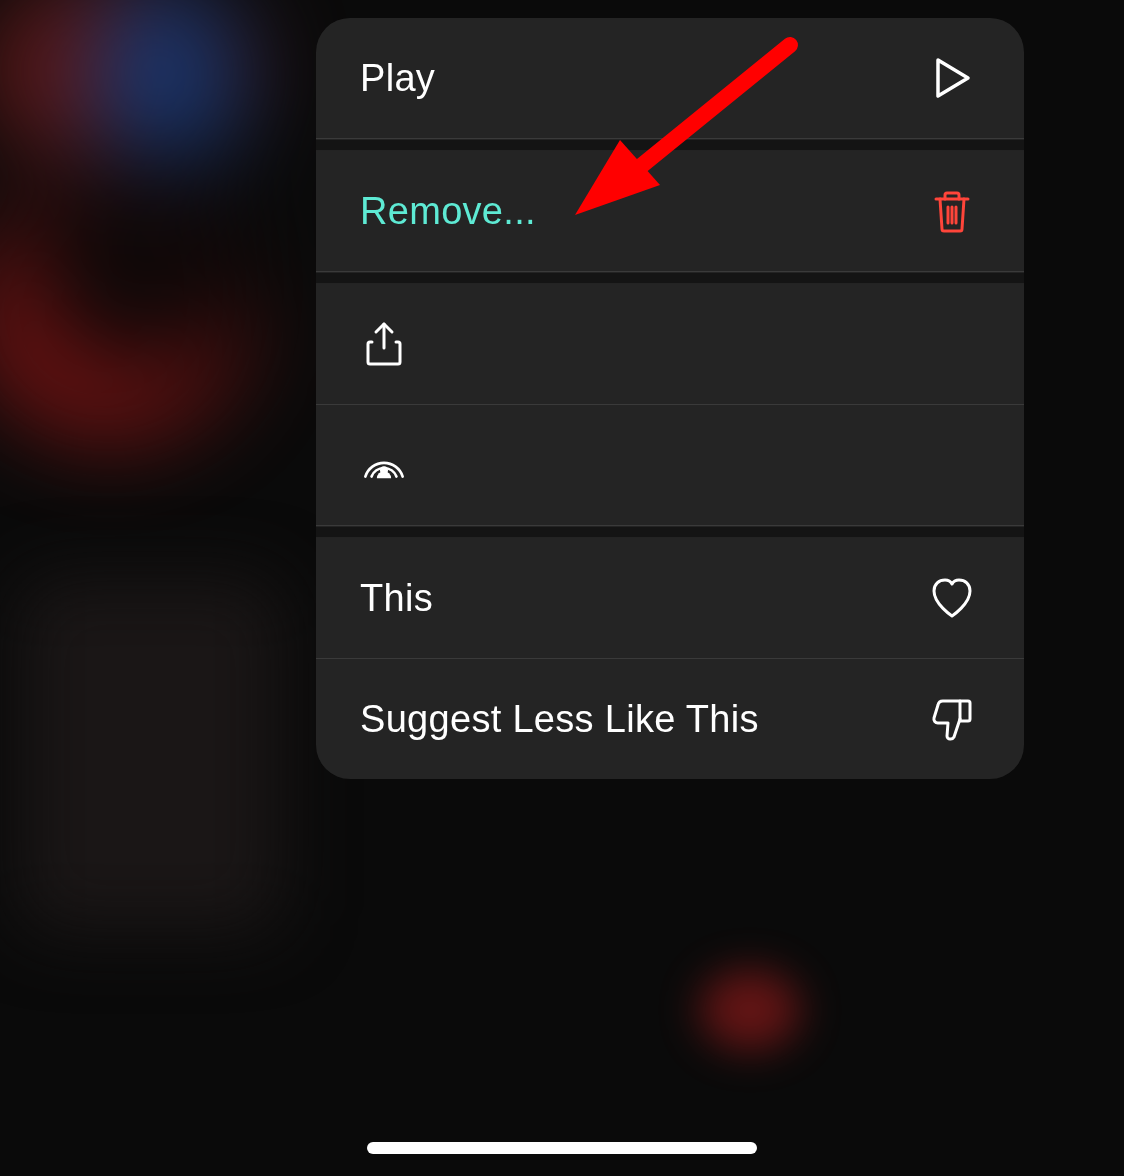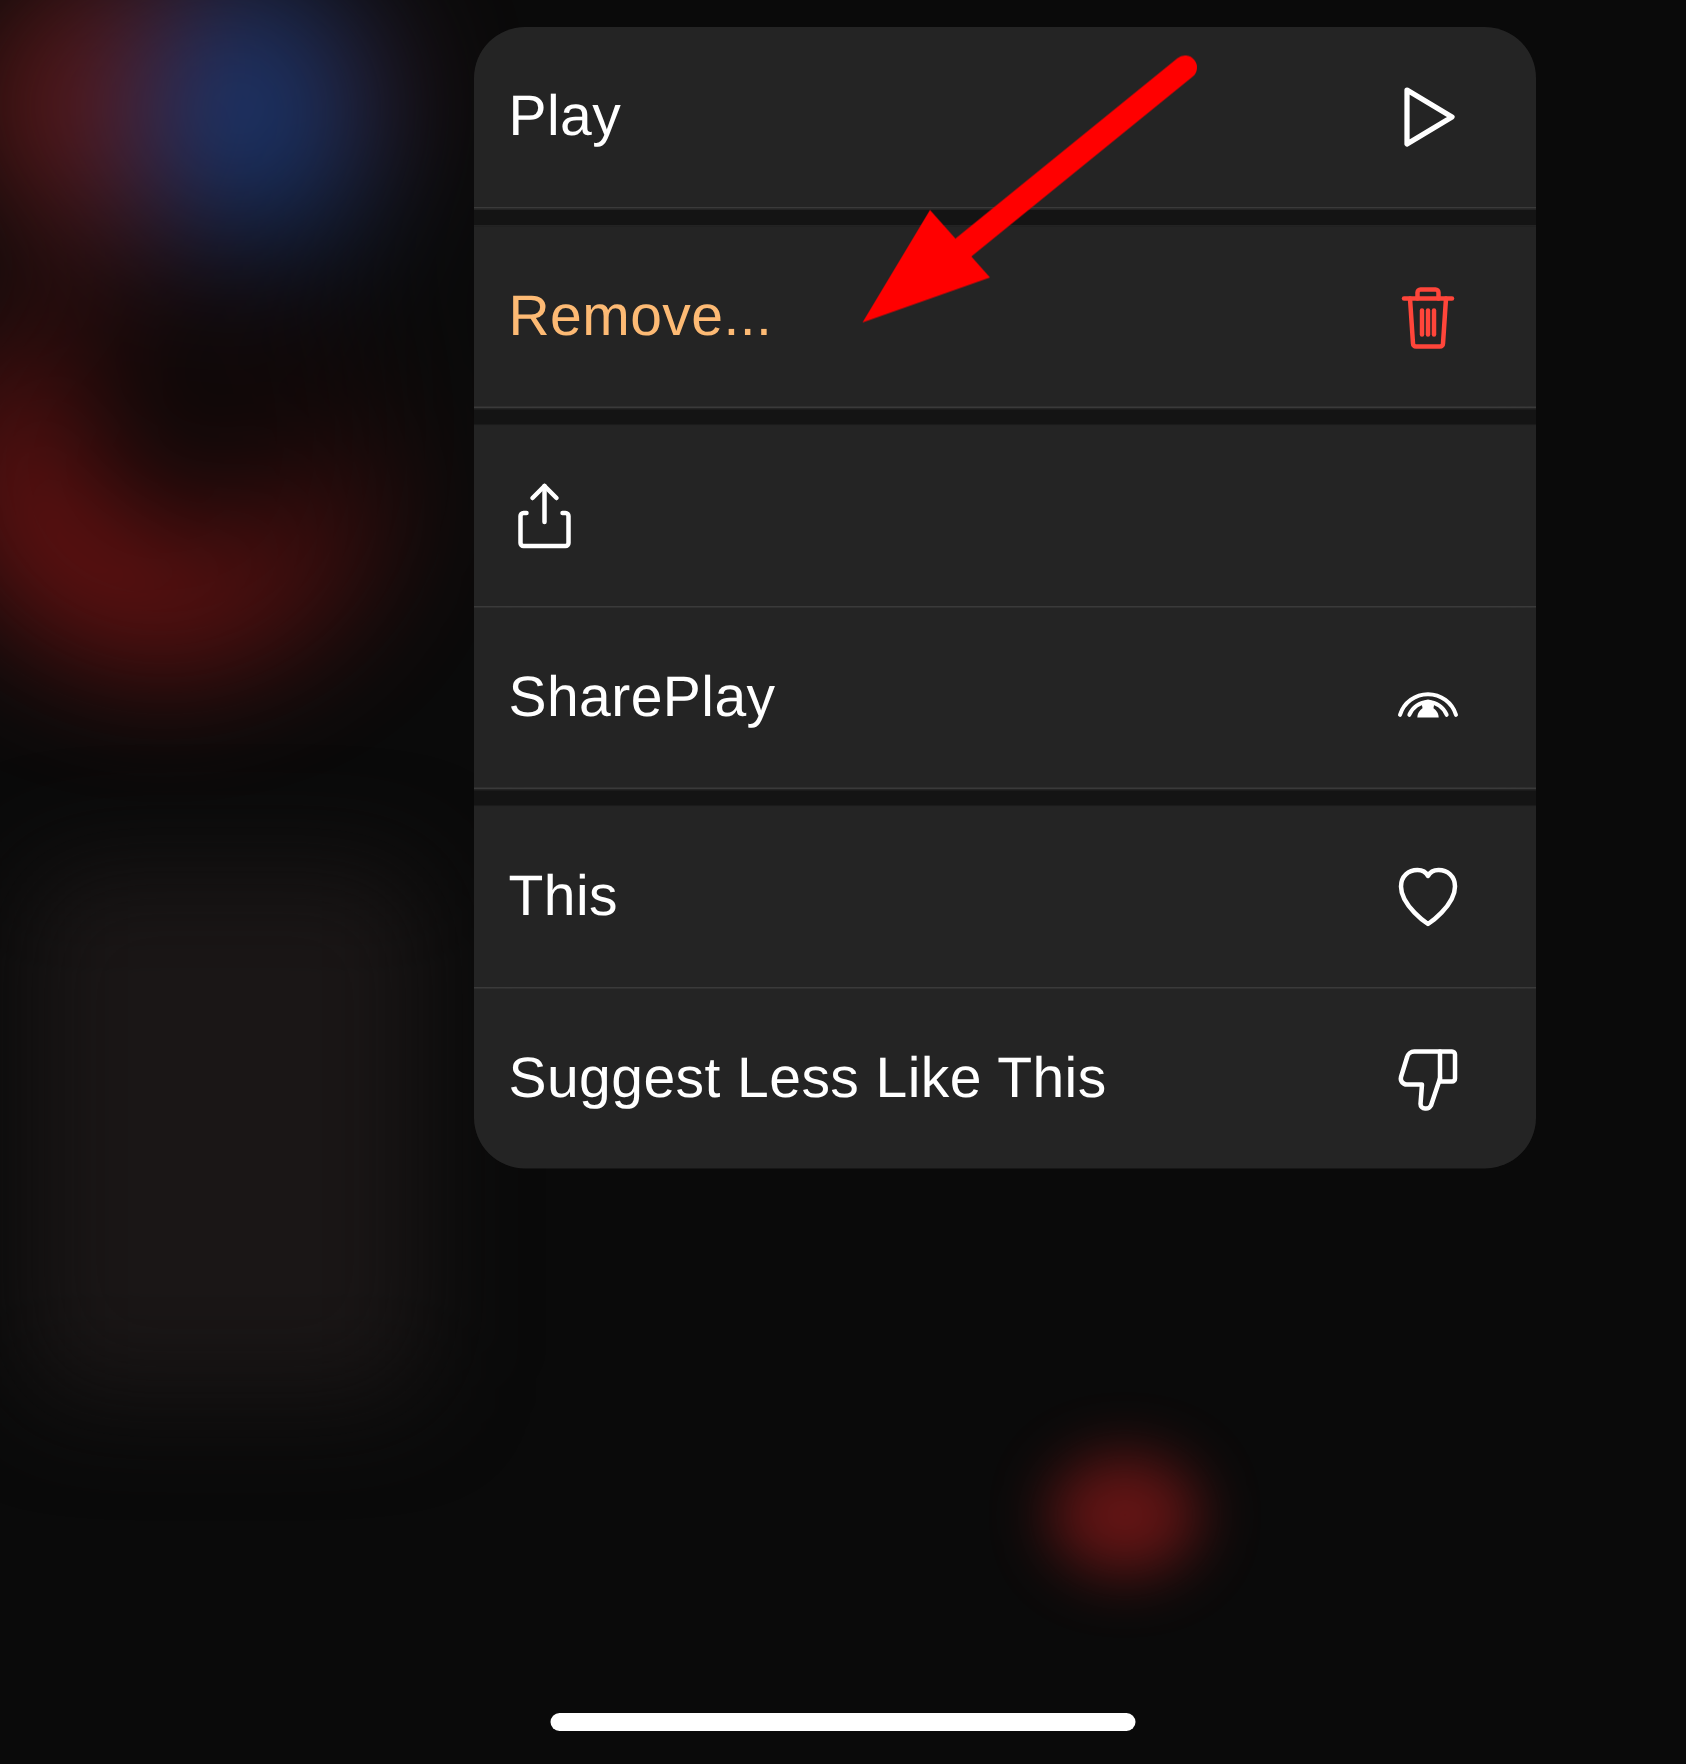--- a/index.html
+++ b/index.html
@@ -88,30 +88,30 @@
       width: 708px;
       background: rgba(40, 40, 40, 0.88);
       border-radius: 34px;
       overflow: hidden;
       backdrop-filter: blur(20px);
     }
     .menu-item {
       display: flex;
       align-items: center;
       justify-content: space-between;
-      padding: 36px 48px 36px 23px;
+      padding: 36px 48px 36px 44px;
       color: #fff;
       font-size: 38px;
       font-weight: 400;
       letter-spacing: 0.3px;
       cursor: pointer;
       border-bottom: 1px solid rgba(120, 120, 120, 0.28);
     }
     .menu-item.destructive {
-      color: #fdba74;
+      color: #5eead4;
     }
     .menu-item.destructive .icon {
       color: #ff453a;
     }
     .group-sep {
       height: 12px;
       background: rgba(0, 0, 0, 0.42);
       border-top: 1px solid rgba(120,120,120,0.15);
       border-bottom: 1px solid rgba(120,120,120,0.15);
     }
@@ -195,21 +195,20 @@
     <span class="icon">
       <svg viewBox="0 0 48 48" fill="none" stroke="currentColor" stroke-width="3" stroke-linecap="round" stroke-linejoin="round">
         <path d="M24 4 V28"></path>
         <path d="M16 12 L24 4 L32 12"></path>
         <path d="M12 22 H10 a2 2 0 0 0 -2 2 V42 a2 2 0 0 0 2 2 H38 a2 2 0 0 0 2 -2 V24 a2 2 0 0 0 -2 -2 H36"></path>
       </svg>
     </span>
   </div>
 
   <div class="menu-item">
-    <span>SharePlay</span>
     <span class="icon">
       <svg viewBox="0 0 54 42" fill="none" stroke="currentColor" stroke-width="3" stroke-linecap="round">
         <path d="M6 34 a22 22 0 0 1 42 0"></path>
         <path d="M13 34 a15 15 0 0 1 28 0"></path>
         <circle cx="27" cy="27" r="4.5" fill="currentColor" stroke="none"></circle>
         <path d="M19 36 a8 8 0 0 1 16 0 Z" fill="currentColor" stroke="none"></path>
       </svg>
     </span>
   </div>
 

